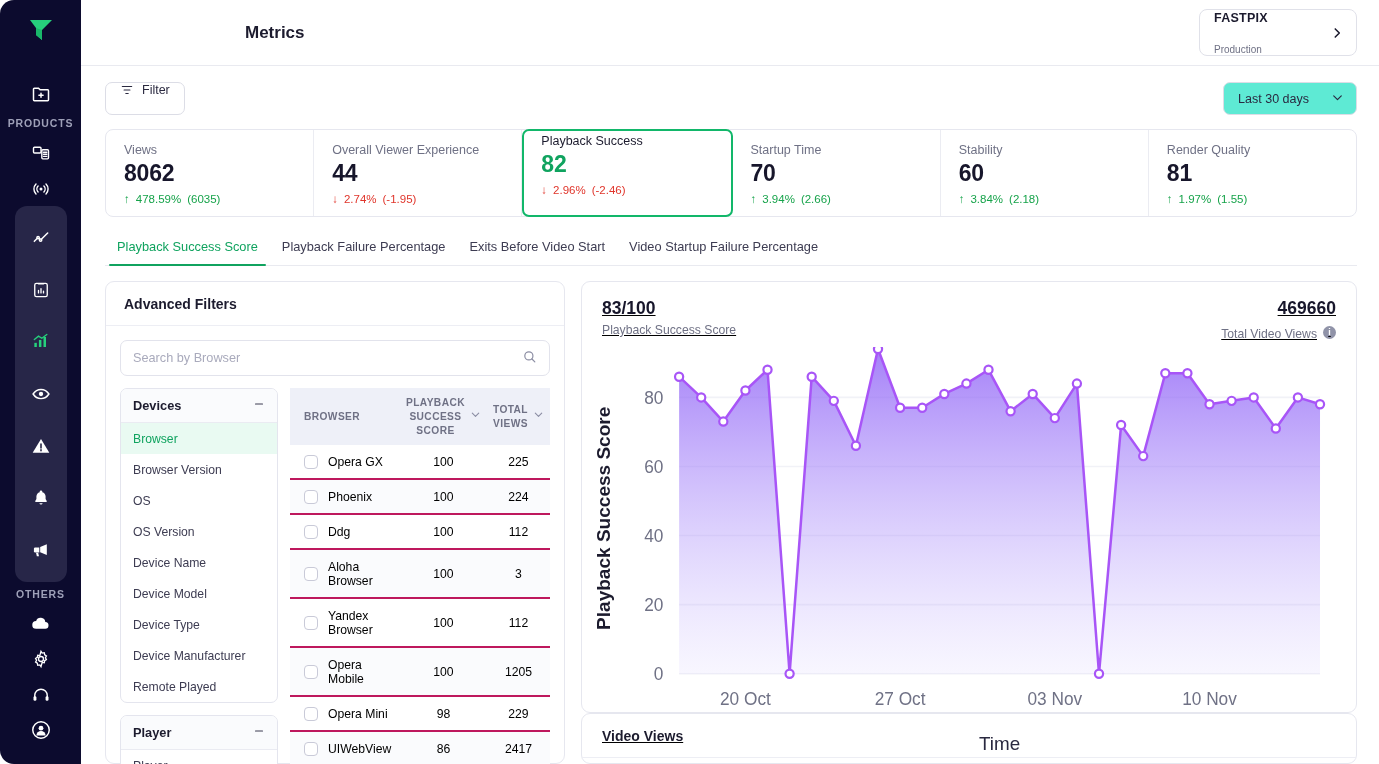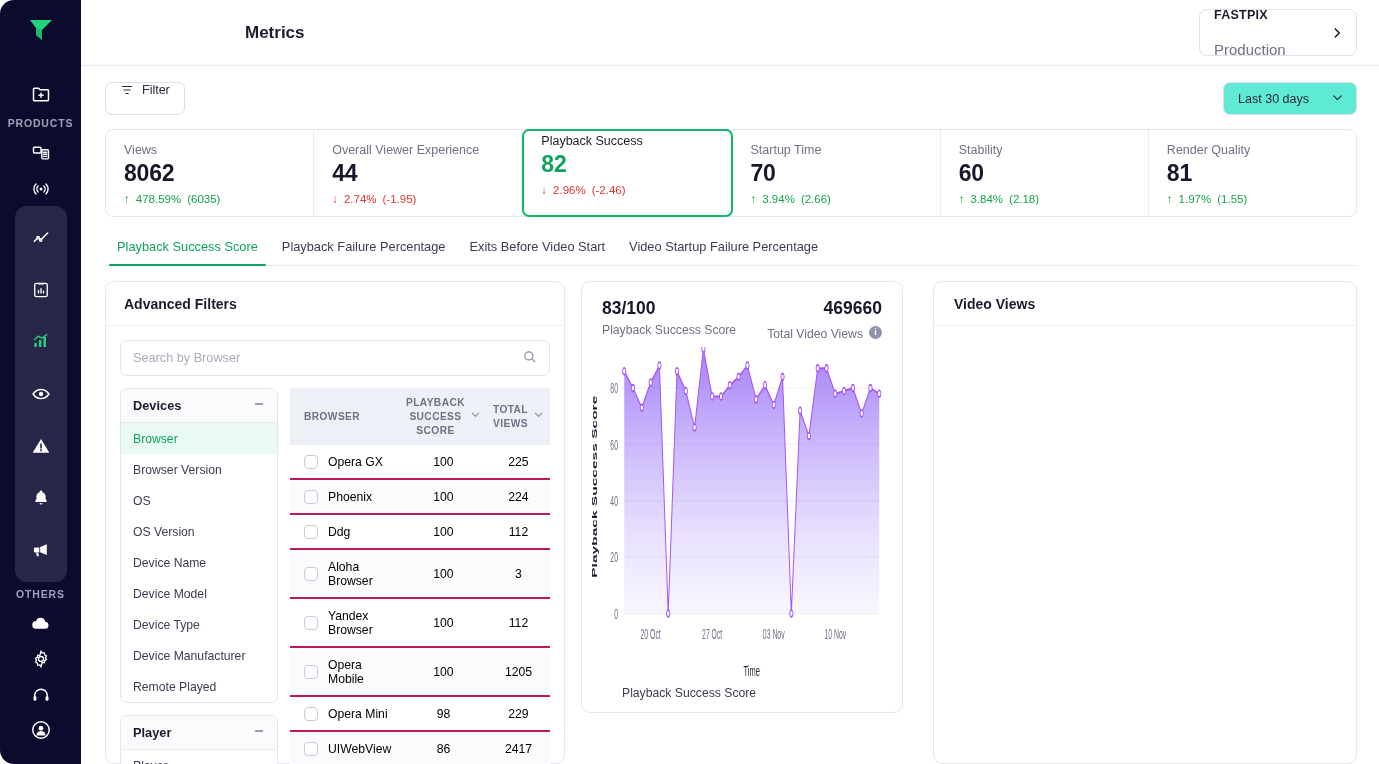--- a/index.html
+++ b/index.html
@@ -68,21 +68,21 @@
   }
   .page-title { font-size: 17px; font-weight: 700; color: #1c1b2e; margin-left: 140px; }
   .header-spacer { flex: 1; }
   .env-box {
     border: 1px solid #e0e1e9; border-radius: 8px;
     height: 47px; min-width: 158px;
     display: flex; align-items: center; justify-content: space-between;
     padding: 0 12px 0 14px; background: #fff;
   }
   .env-name { font-size: 12.5px; font-weight: 700; color: #1c1b2e; letter-spacing: .02em; }
-  .env-sub { font-size: 15px; color: #6f7185; margin-top: 19px; }
+  .env-sub { font-size: 10px; color: #6f7185; margin-top: 19px; }
   .env-chev { color: #1c1b2e; margin-left: 16px; display: flex; }
 
   
   .toolbar {
     padding: 16px 22px 10px 24px;
     display: flex; align-items: center;
   }
   .filter-btn {
     height: 33px; border: 1px solid #dcdde6; border-radius: 7px;
     background: #fff; display: flex; gap: 8px;
@@ -140,21 +140,21 @@
     height: 2.5px; background: #10a35f; border-radius: 2px;
   }
 
   
   .content {
     flex: 1; display: flex; gap: 16px;
     padding: 15px 22px 0 24px;
     overflow: hidden;
   }
   .col-left { width: 460px; flex: 0 0 460px; }
-  .col-right { flex: 1; display: flex; flex-direction: row; gap: 30px; }
+  .col-right { flex: 1; display: flex; flex-direction: column; gap: 0; text-decoration: underline; }
 
   .panel {
     border: 1px solid #e6e7ef; border-radius: 9px; background: #fff;
   }
 
   
   .af-head {
     height: 44px; display: flex; align-items: center;
     padding: 0 18px; border-bottom: 1px solid #edeef4;
     font-size: 14px; font-weight: 700; color: #1c1b2e;

